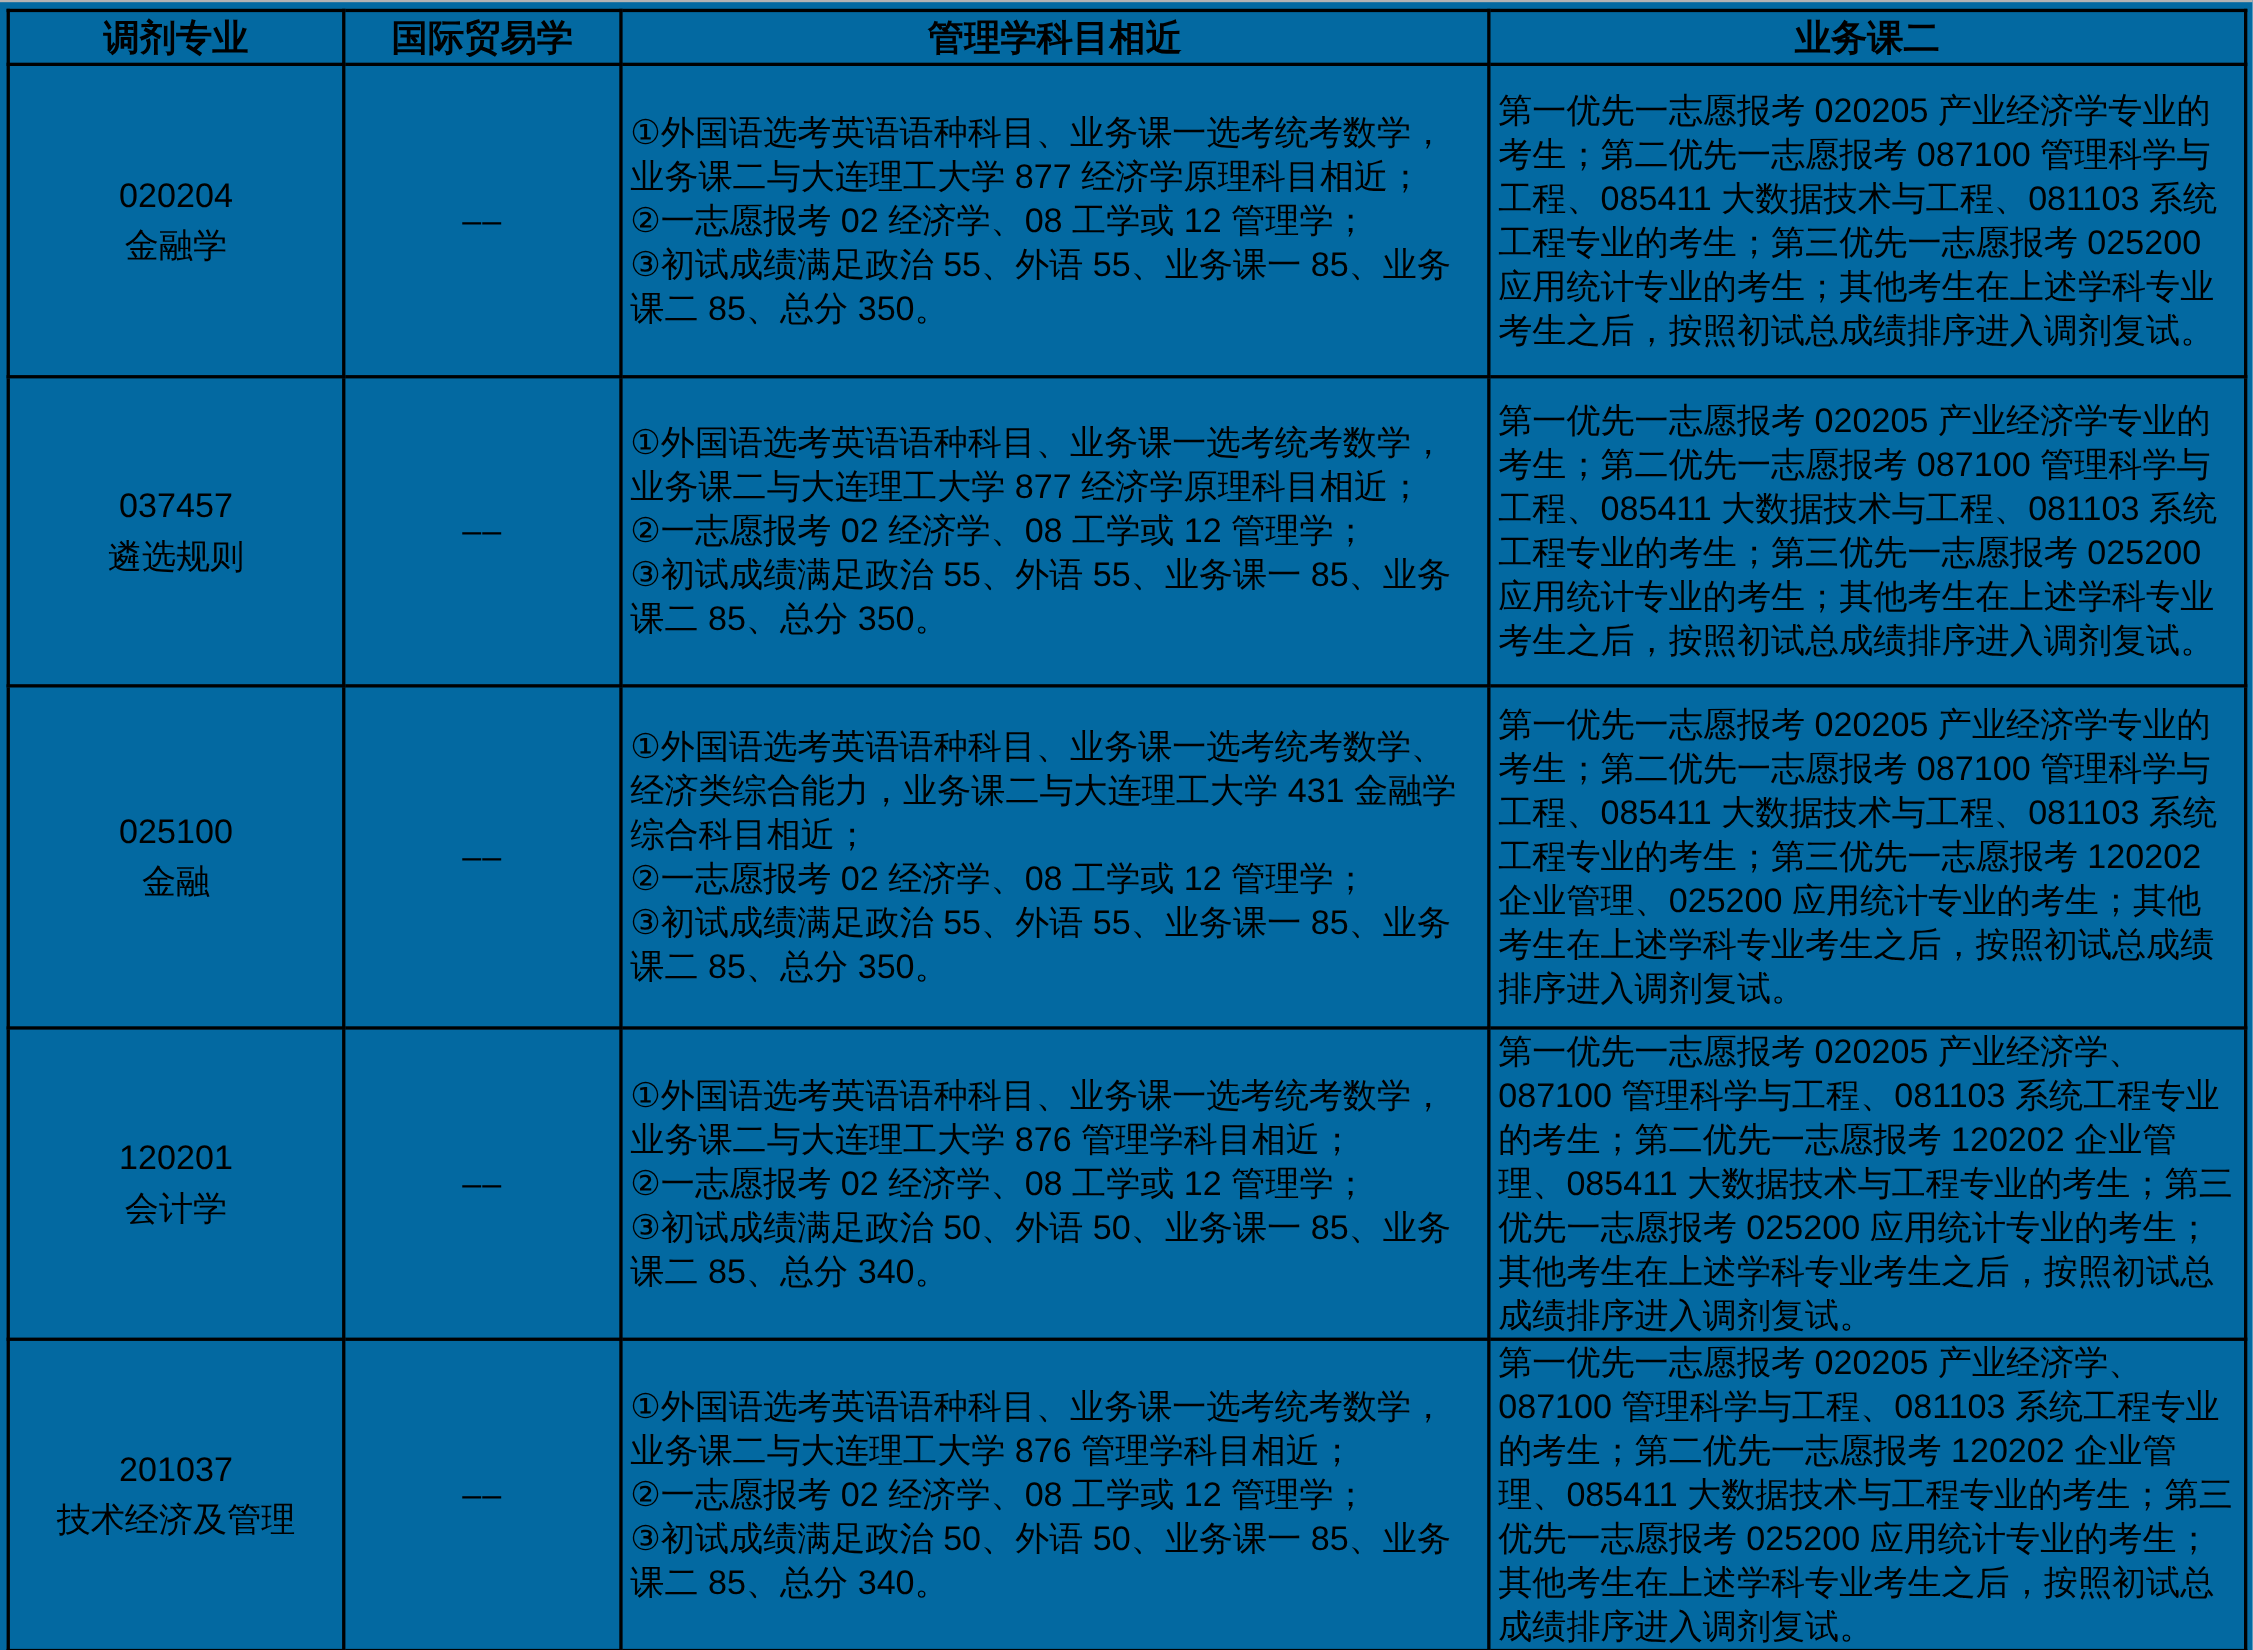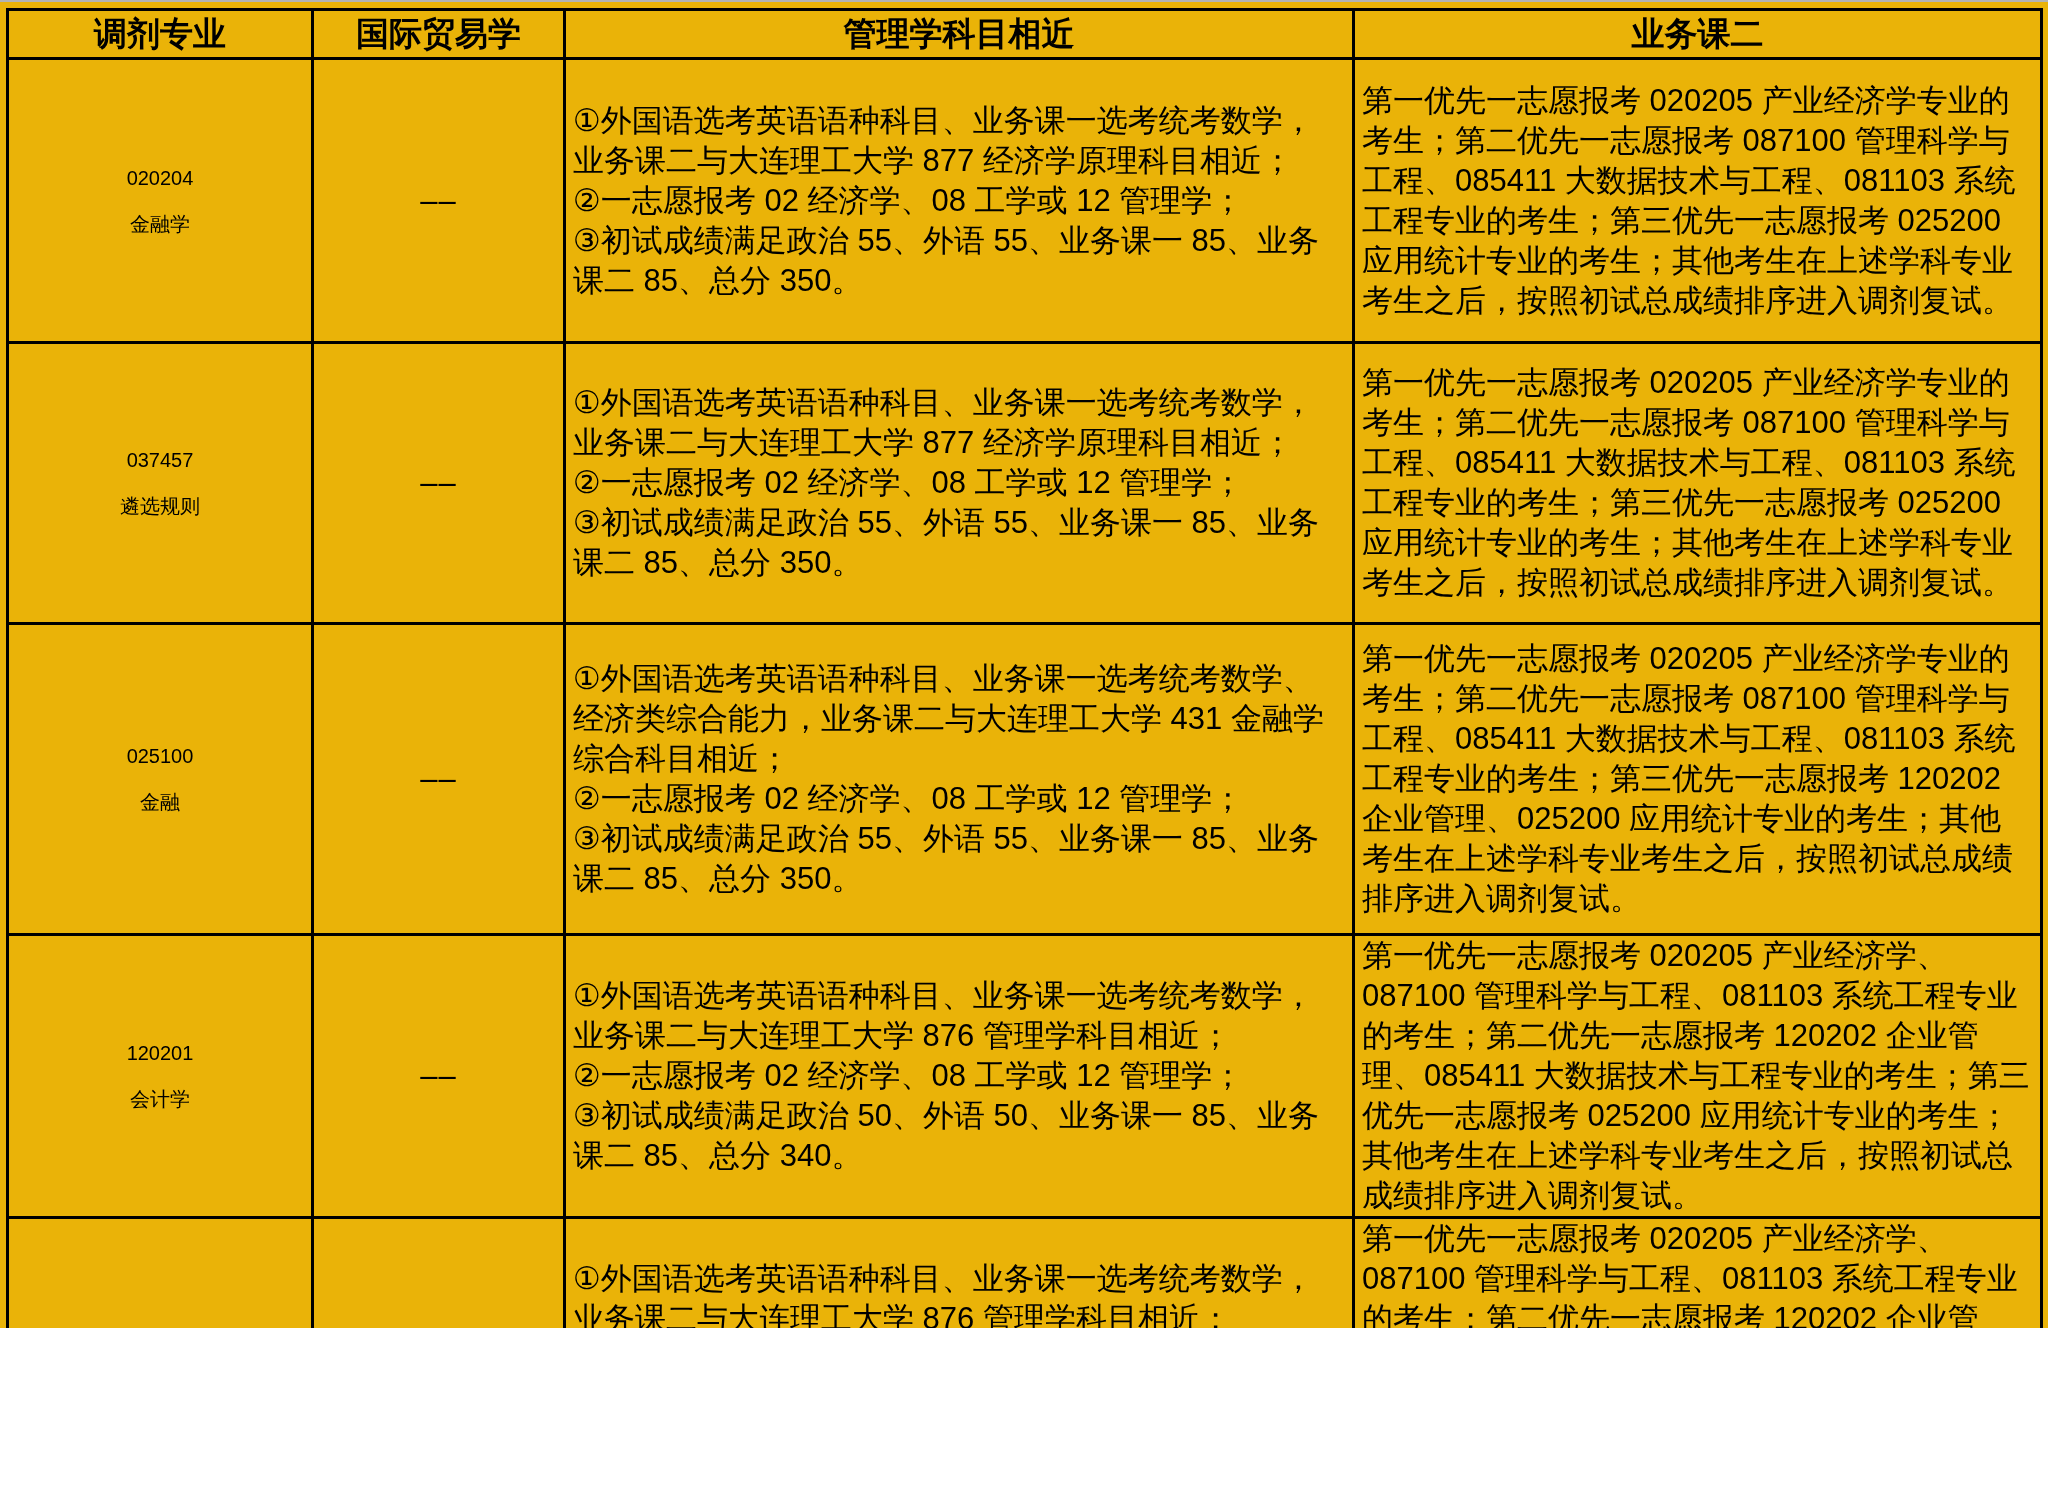--- a/index.html
+++ b/index.html
@@ -1,20 +1,20 @@
 <!DOCTYPE html>
 <html lang="zh"><head>
 <meta charset="utf-8">
 <style>
   html,body{margin:0;padding:0;background:#ffffff;}
   .page{
     position:relative;
     width:2048px;
-    height:1328px;
-    background:#eab308;
+    height:1500px;
+    background:#0369a1;
     font-family:"Liberation Sans","DejaVu Sans",sans-serif;
     color:#000000;
     overflow:hidden;
   }
   .top-edge{
     position:absolute;top:0;left:0;width:2048px;height:2px;
     background:#b3b3b3;
   }
   table.tbl{
     position:absolute;
@@ -41,21 +41,21 @@
     font-size:33px;
     font-weight:bold;
     text-align:center;
     vertical-align:middle;
     padding:0;
     line-height:1.1;
   }
   td.code{
     text-align:center;
     vertical-align:middle;
-    font-size:20px;
+    font-size:31px;
     line-height:46px;
     padding:0 4px;
   }
   td.dir{
     text-align:center;
     vertical-align:middle;
     font-size:31px;
     letter-spacing:1px;
     padding:0;
   }

